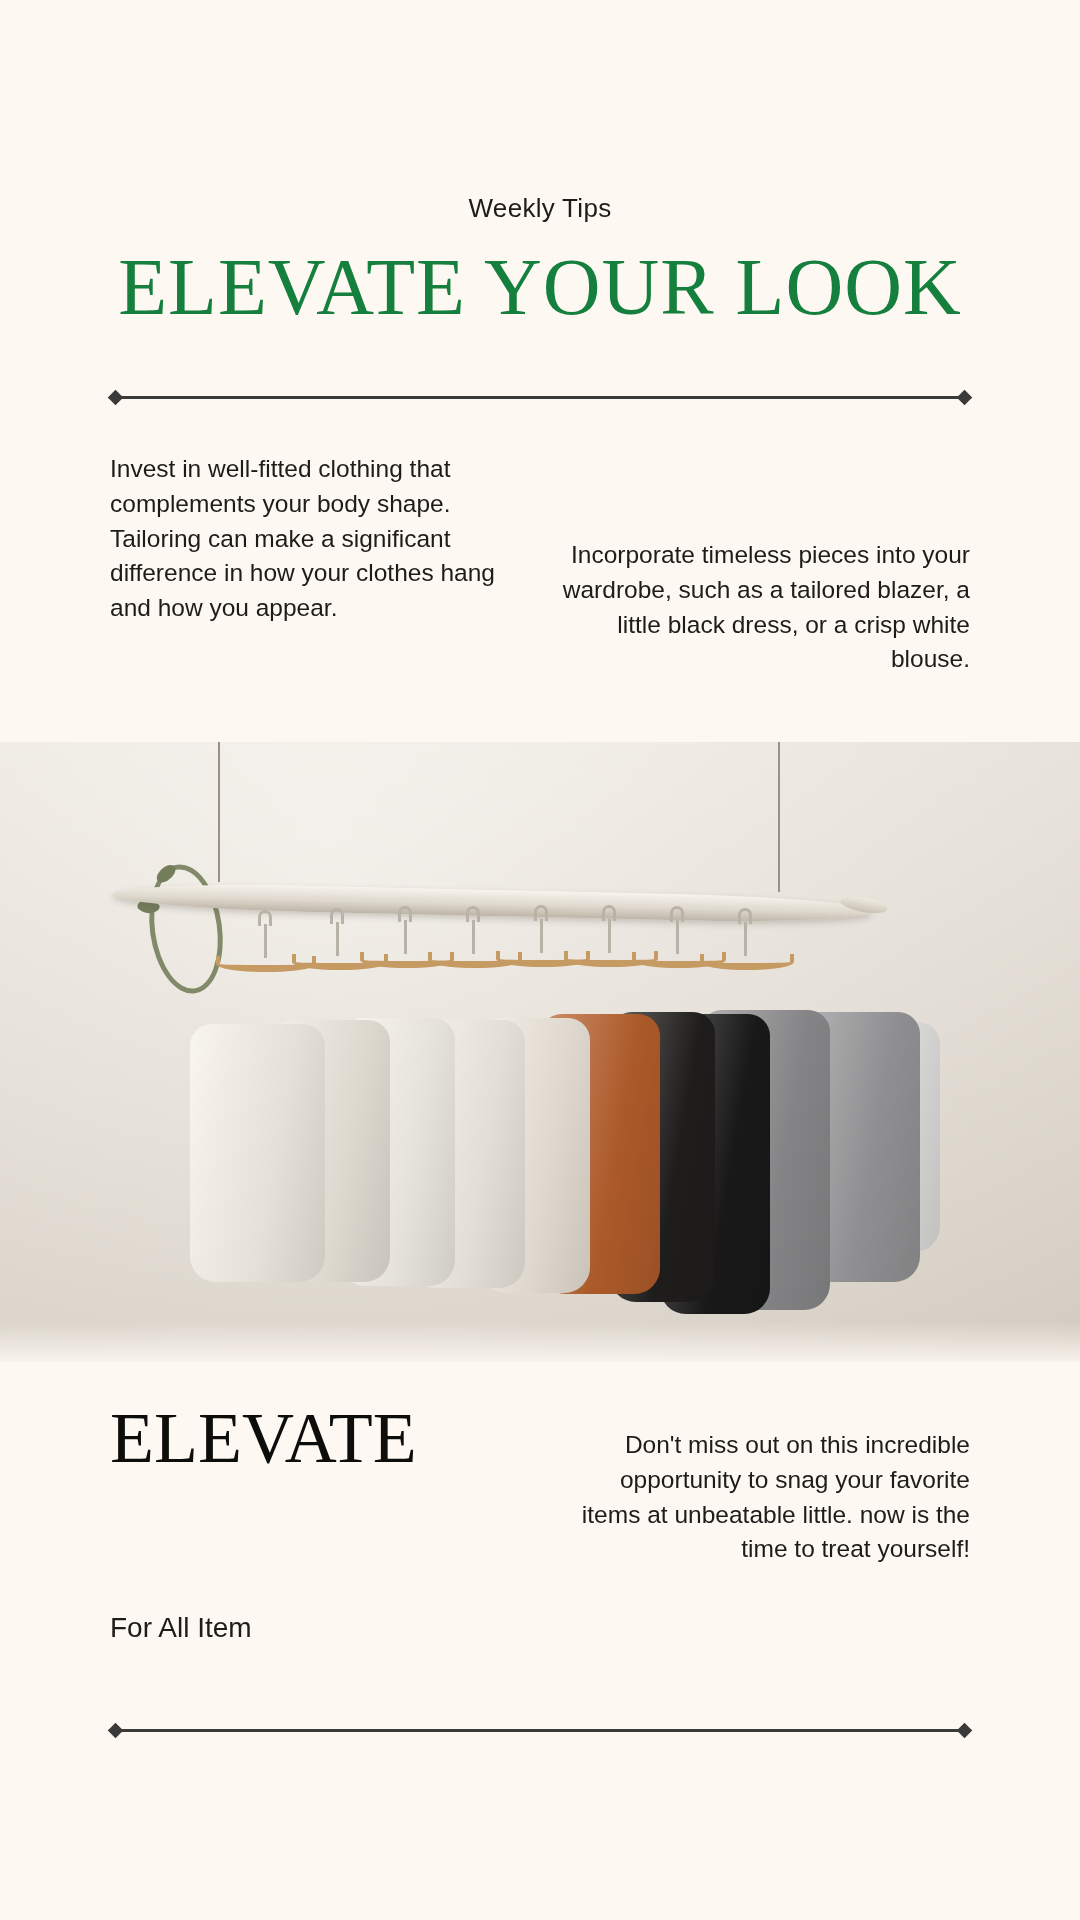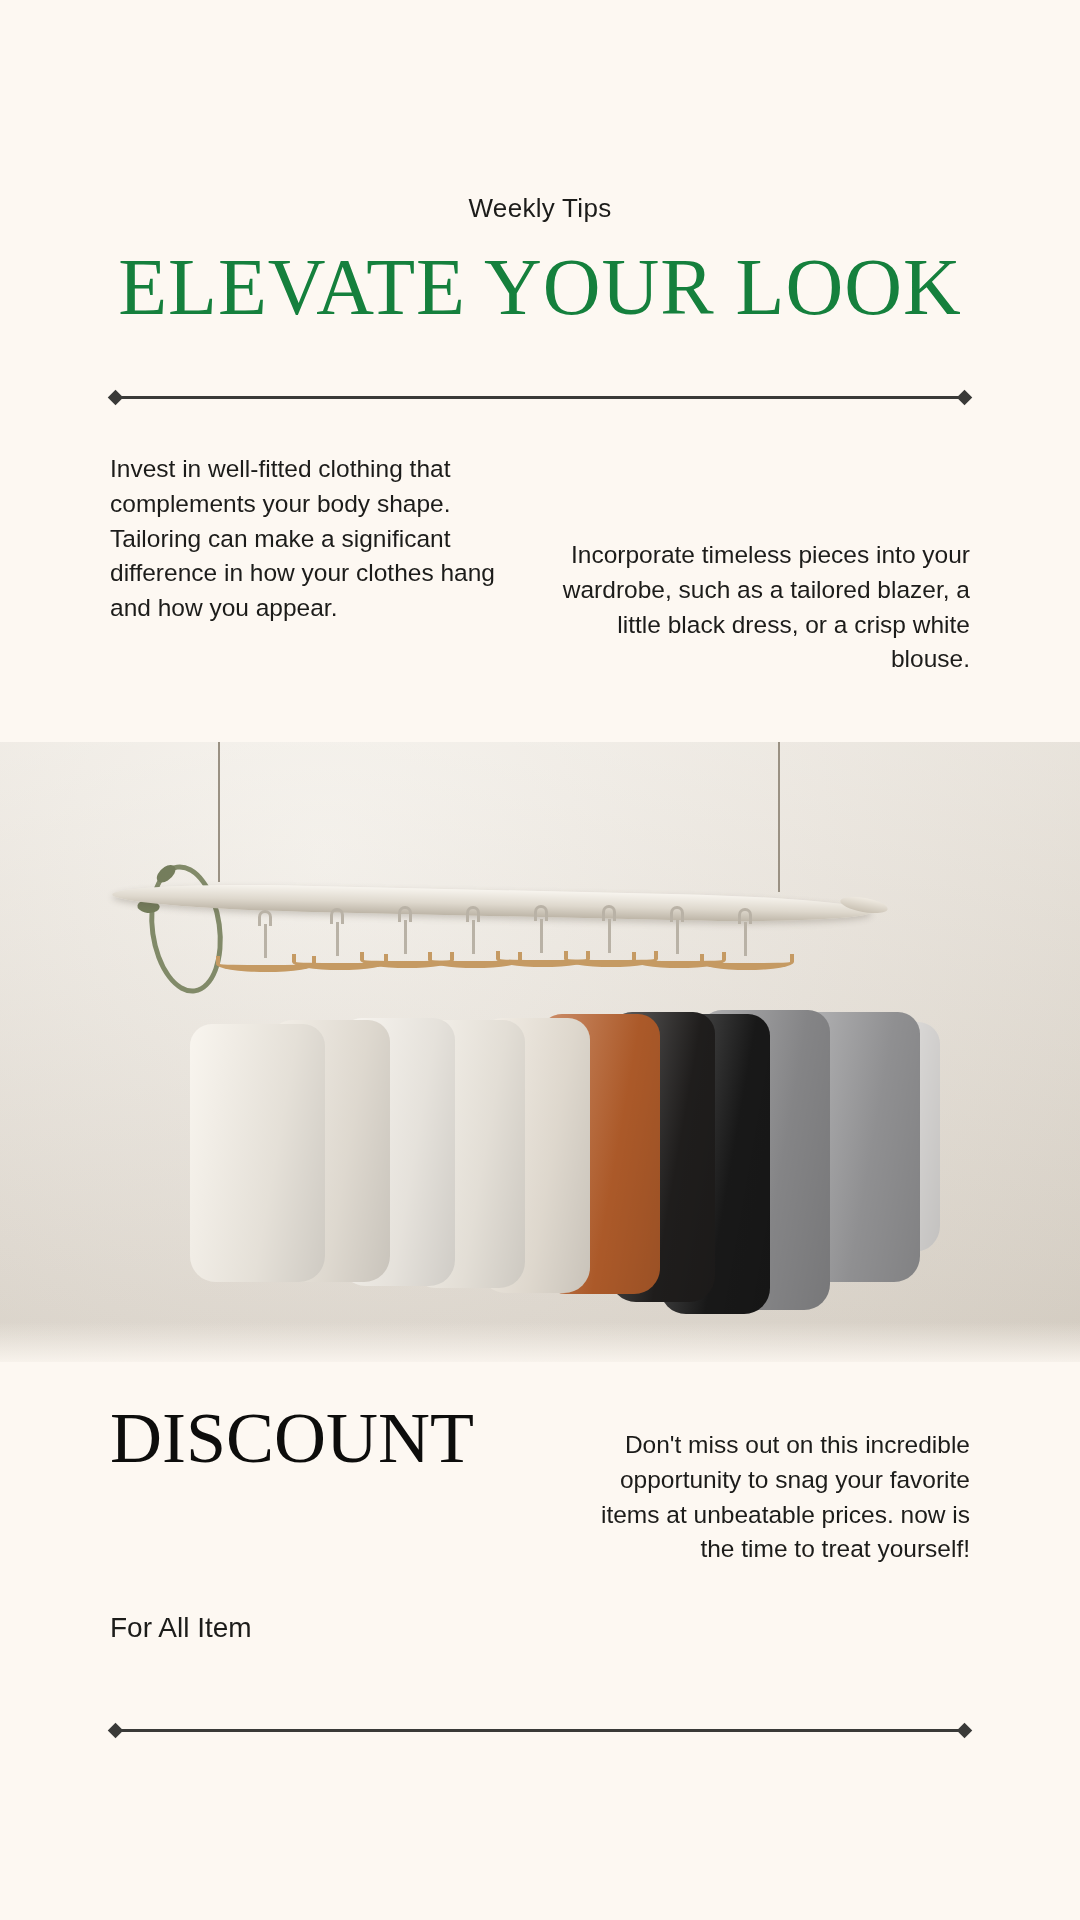--- a/index.html
+++ b/index.html
@@ -266,24 +266,24 @@
       <div class="hshoulder" style="left:632px; top:50px; width:94px;"></div>
 
       <div class="hook" style="left:738px; top:6px;"></div>
       <div class="hanger" style="left:744px; top:20px;"></div>
       <div class="hshoulder" style="left:700px; top:52px; width:94px;"></div>
     </div>
     <div class="photo-fade"></div>
   </div>
 
   <div class="discount">
-    <div>DISCOUNT</div>
+    <div>ELEVATE</div>
   </div>
   <div class="forall">For All Item</div>
-  <p id="para-promo">Don't miss out on this incredible opportunity to snag your favorite items at unbeatable prices. now is the time to treat yourself!</p>
+  <p id="para-promo">Don't miss out on this incredible opportunity to snag your favorite items at unbeatable little. now is the time to treat yourself!</p>
 
   <div class="rule" id="rule-bottom">
     <span class="dia l"></span>
     <span class="bar"></span>
     <span class="dia r"></span>
   </div>
 
 </div>
 
 </body></html>

